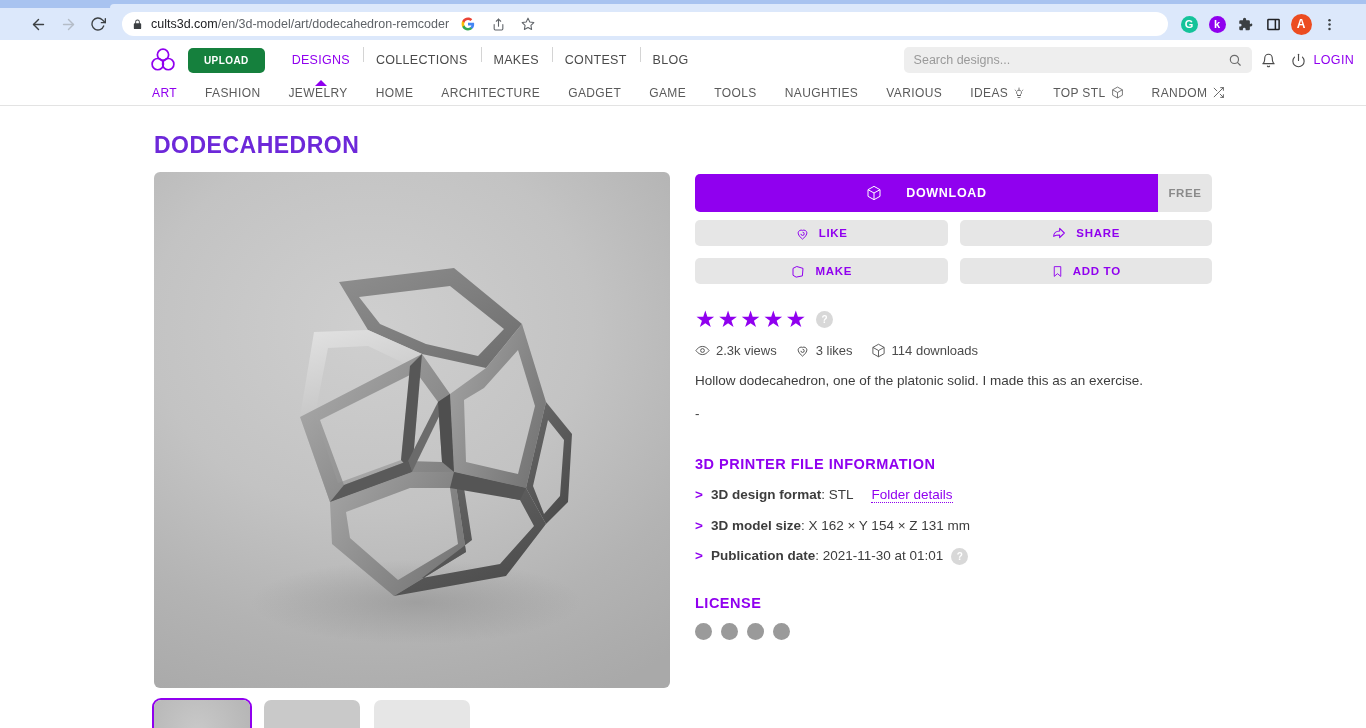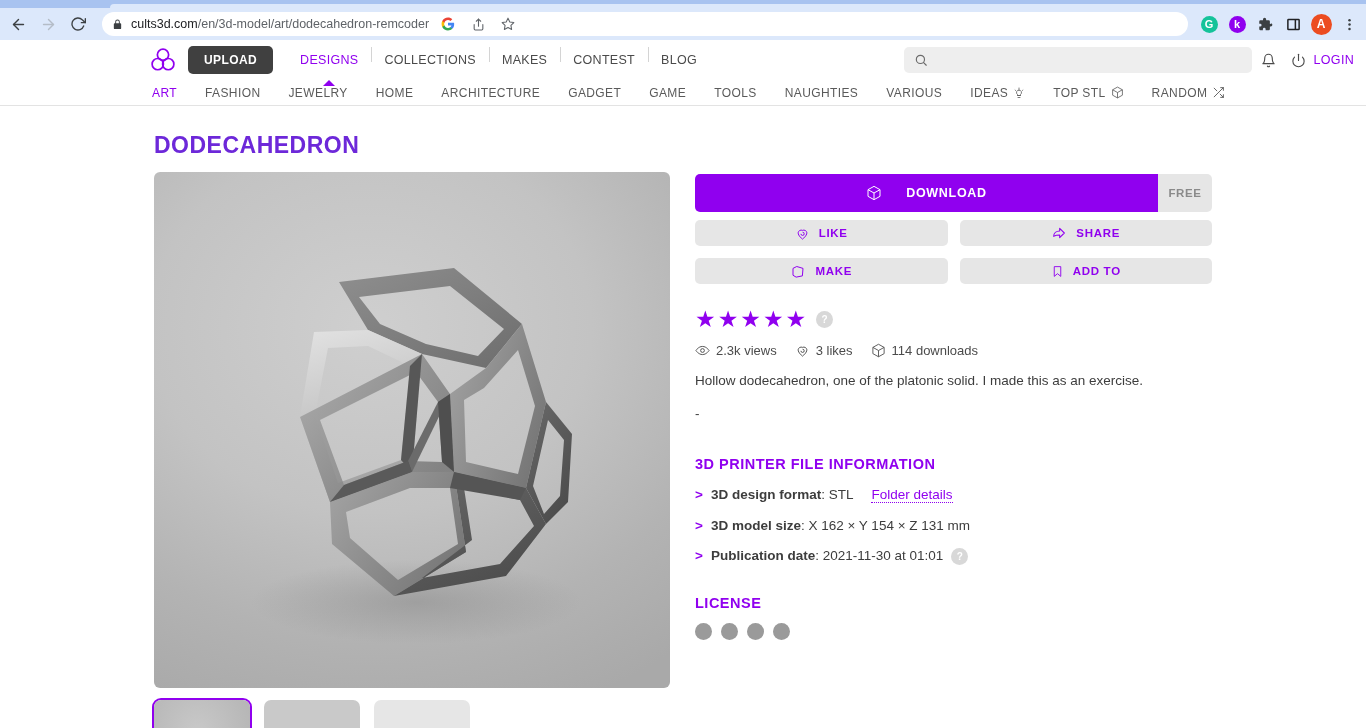--- a/index.html
+++ b/index.html
@@ -21,21 +21,21 @@
     position: absolute;
     left: 110px; right: 0; top: 4px; bottom: 0;
     background: #dce8fb;
     border-top-left-radius: 8px;
   }
   #browser-toolbar {
     height: 32px;
     background: #dce8fb;
     display: flex;
     align-items: center;
-    padding: 0 4px;
+    padding: 0 24px;
     gap: 2px;
   }
   .nav-btn {
     width: 28px; height: 28px;
     display: flex; align-items: center; justify-content: center;
     border-radius: 50%;
     color: #3c4043;
     flex: 0 0 auto;
   }
   .nav-btn.disabled { color: #b4bcc7; }
@@ -80,23 +80,23 @@
     height: 40px;
     background: #ffffff;
     display: flex;
     align-items: center;
     padding: 0 0 0 148px;
     position: relative;
   }
   #cults-logo { width: 30px; height: 30px; flex: 0 0 auto; }
   #upload-btn {
     margin-left: 10px;
-    background: #404040;
+    background: #15803d;
     color: #fff;
-    font-size: 12px;
+    font-size: 10px;
     font-weight: bold;
     letter-spacing: 0.4px;
     padding: 7px 16px;
     border-radius: 5px;
     border: none;
     cursor: pointer;
     font-family: inherit;
   }
   #main-nav { display: flex; align-items: center; margin-left: 14px; }
   #main-nav .nav-link {
@@ -384,20 +384,21 @@
   <nav id="main-nav">
     <a class="nav-link active" href="#">DESIGNS</a>
     <a class="nav-link" href="#">COLLECTIONS</a>
     <a class="nav-link" href="#">MAKES</a>
     <a class="nav-link" href="#">CONTEST</a>
     <a class="nav-link" href="#">BLOG</a>
   </nav>
 
   <div id="header-right">
     <div id="search-box">
+      <input id="search-input" type="text" placeholder="Search designs..." style="">
       <span style="display:flex;color:#6b6b6b;">
         <svg width="14" height="14" viewBox="0 0 24 24" fill="none" stroke="currentColor" stroke-width="2">
             <circle cx="11" cy="11" r="7"></circle>
             <line x1="16.5" y1="16.5" x2="21" y2="21" stroke-linecap="round"></line>
           </svg>
       </span>
     </div>
     <span class="hdr-ico">
       <svg width="15" height="15" viewBox="0 0 24 24" fill="none" stroke="currentColor" stroke-width="1.8" stroke-linecap="round" stroke-linejoin="round">
           <path d="M18 8A6 6 0 0 0 6 8c0 7-3 9-3 9h18s-3-2-3-9"></path>

